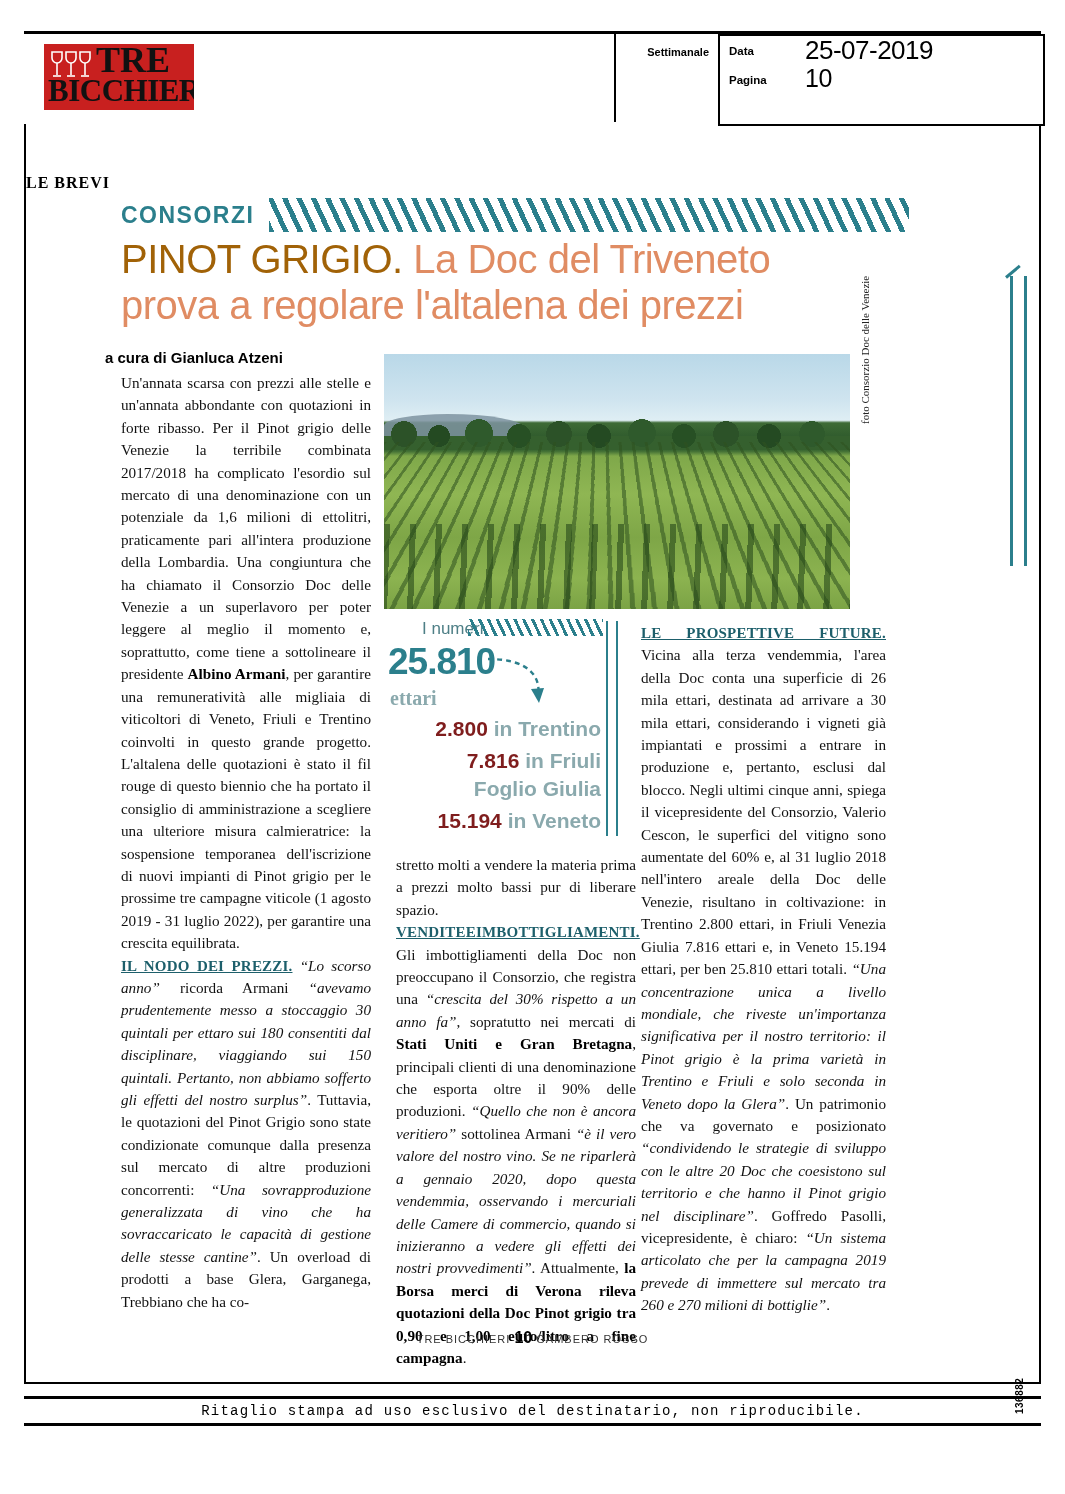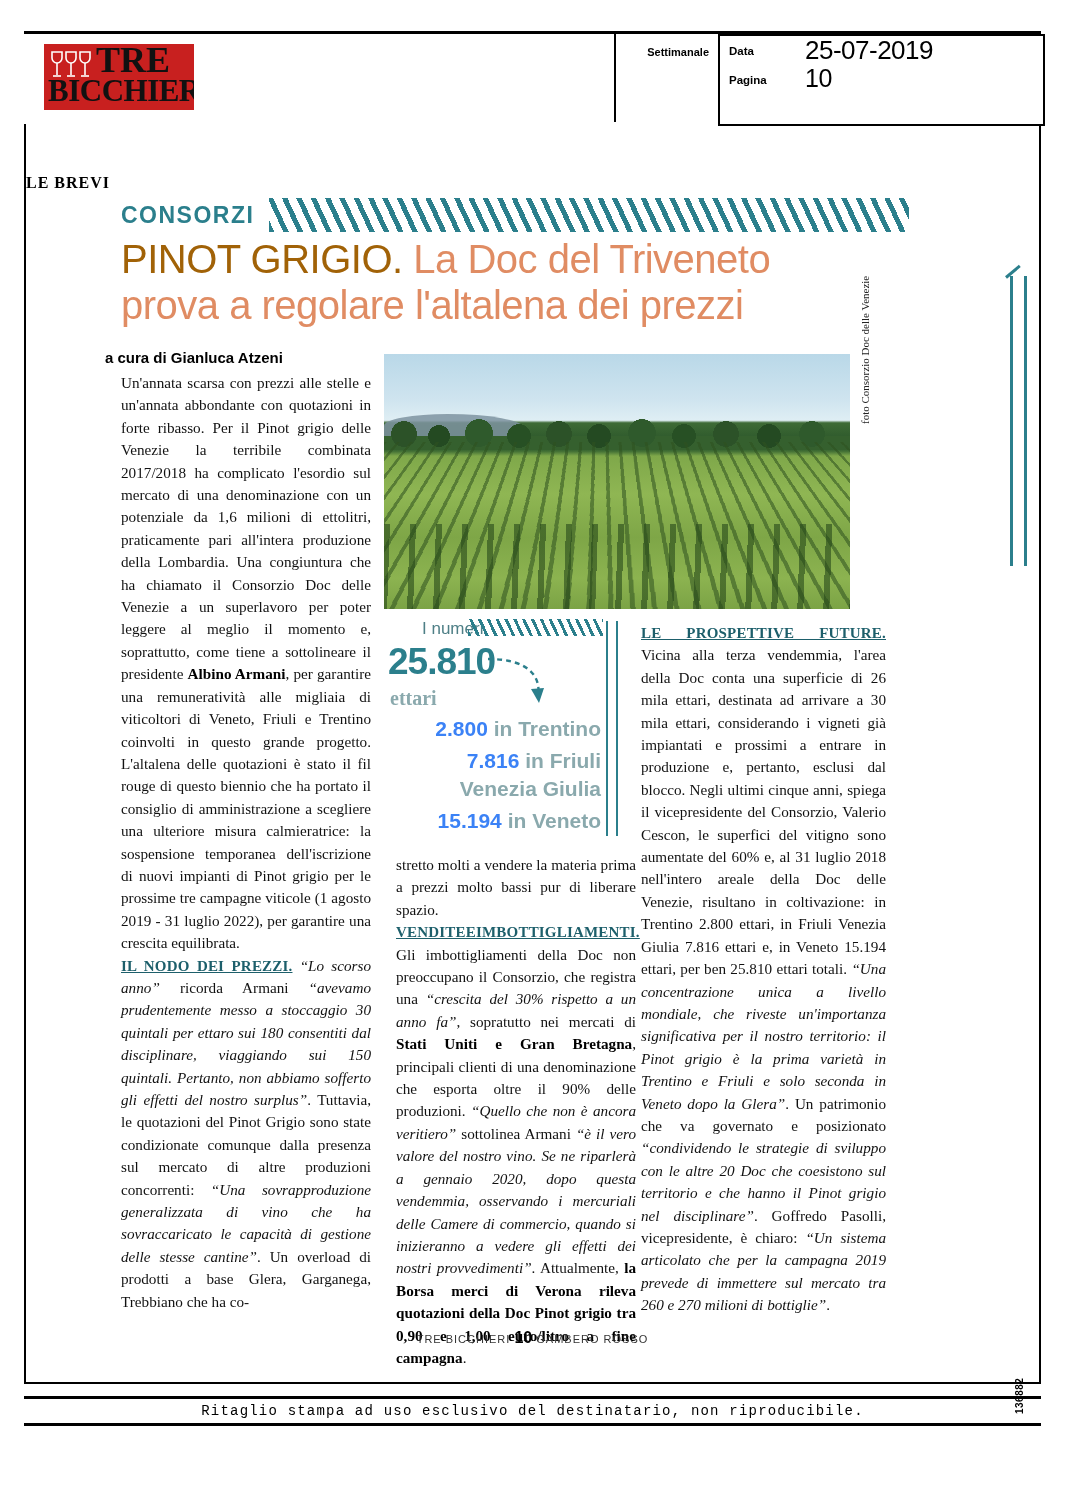--- a/index.html
+++ b/index.html
@@ -202,21 +202,21 @@
     position:absolute;left:6px;top:60px;
     font-family:Liberation Serif, serif;font-weight:700;
     font-size:20px;color:#8aa9ad;margin-top:8px;
   }
   .arrow{position:absolute;left:100px;top:32px;width:70px;height:60px;}
   .num-line{
     position:absolute;right:28px;
     font-family:"Liberation Sans",sans-serif;font-weight:700;
     font-size:21px;color:#8aa9ad;text-align:right;white-space:nowrap;
   }
-  .num-line .v{color:#3b82f6;}
+  .num-line .v{color:#7f1d1d;}
   .nl1{top:98px;}
   .nl2{top:130px;}
   .nl3{top:158px;}
   .nl4{top:190px;}
 
   
   .art-footer{
     position:absolute;left:0;right:0;top:1205px;text-align:center;
     font-family:"Liberation Sans",sans-serif;font-size:11px;
     color:#333;letter-spacing:1px;
@@ -318,21 +318,21 @@
       </svg>
       <div class="num-line nl1">
         <span class="v">2.800</span>
         <span>in Trentino</span>
       </div>
       <div class="num-line nl2">
         <span class="v">7.816</span>
         <span>in Friuli</span>
       </div>
       <div class="num-line nl3">
-        <span>Venezia Giulia</span>
+        <span>Foglio Giulia</span>
       </div>
       <div class="num-line nl4">
         <span class="v">15.194</span>
         <span>in Veneto</span>
       </div>
     </div>
 
     <div class="col col1">
       <p><span>Un'annata scarsa con prezzi alle stelle e un'annata abbondante con quotazioni in forte ribasso. Per il Pinot grigio delle Venezie la terribile combinata 2017/2018 ha complicato l'esordio sul mercato di una denominazione con un potenziale da 1,6 milioni di ettolitri, praticamente pari all'intera produzione della Lombardia. Una congiuntura che ha chiamato il Consorzio Doc delle Venezie a un superlavoro per poter leggere al meglio il momento e, soprattutto, come tiene a sottolineare il presidente </span><b class="nm">Albino Armani</b><span>, per garantire una remuneratività alle migliaia di viticoltori di Veneto, Friuli e Trentino coinvolti in questo grande progetto. L'altalena delle quotazioni è stato il fil rouge di questo biennio che ha portato il consiglio di amministrazione a scegliere una ulteriore misura calmieratrice: la sospensione temporanea dell'iscrizione di nuovi impianti di Pinot grigio per le prossime tre campagne viticole (1 agosto 2019 - 31 luglio 2022), per garantire una crescita equilibrata.</span></p>
       <p><span class="sec-head">IL NODO DEI PREZZI.</span> <i class="q">“Lo scorso anno”</i><span> ricorda Armani </span><i class="q">“avevamo prudentemente messo a stoccaggio 30 quintali per ettaro sui 180 consentiti dal disciplinare, viaggiando sui 150 quintali. Pertanto, non abbiamo sofferto gli effetti del nostro surplus”</i><span>. Tuttavia, le quotazioni del Pinot Grigio sono state condizionate comunque dalla presenza sul mercato di altre produzioni concorrenti: </span><i class="q">“Una sovrapproduzione generalizzata di vino che ha sovraccaricato le capacità di gestione delle stesse cantine”</i><span>. Un overload di prodotti a base Glera, Garganega, Trebbiano che ha co-</span></p>

